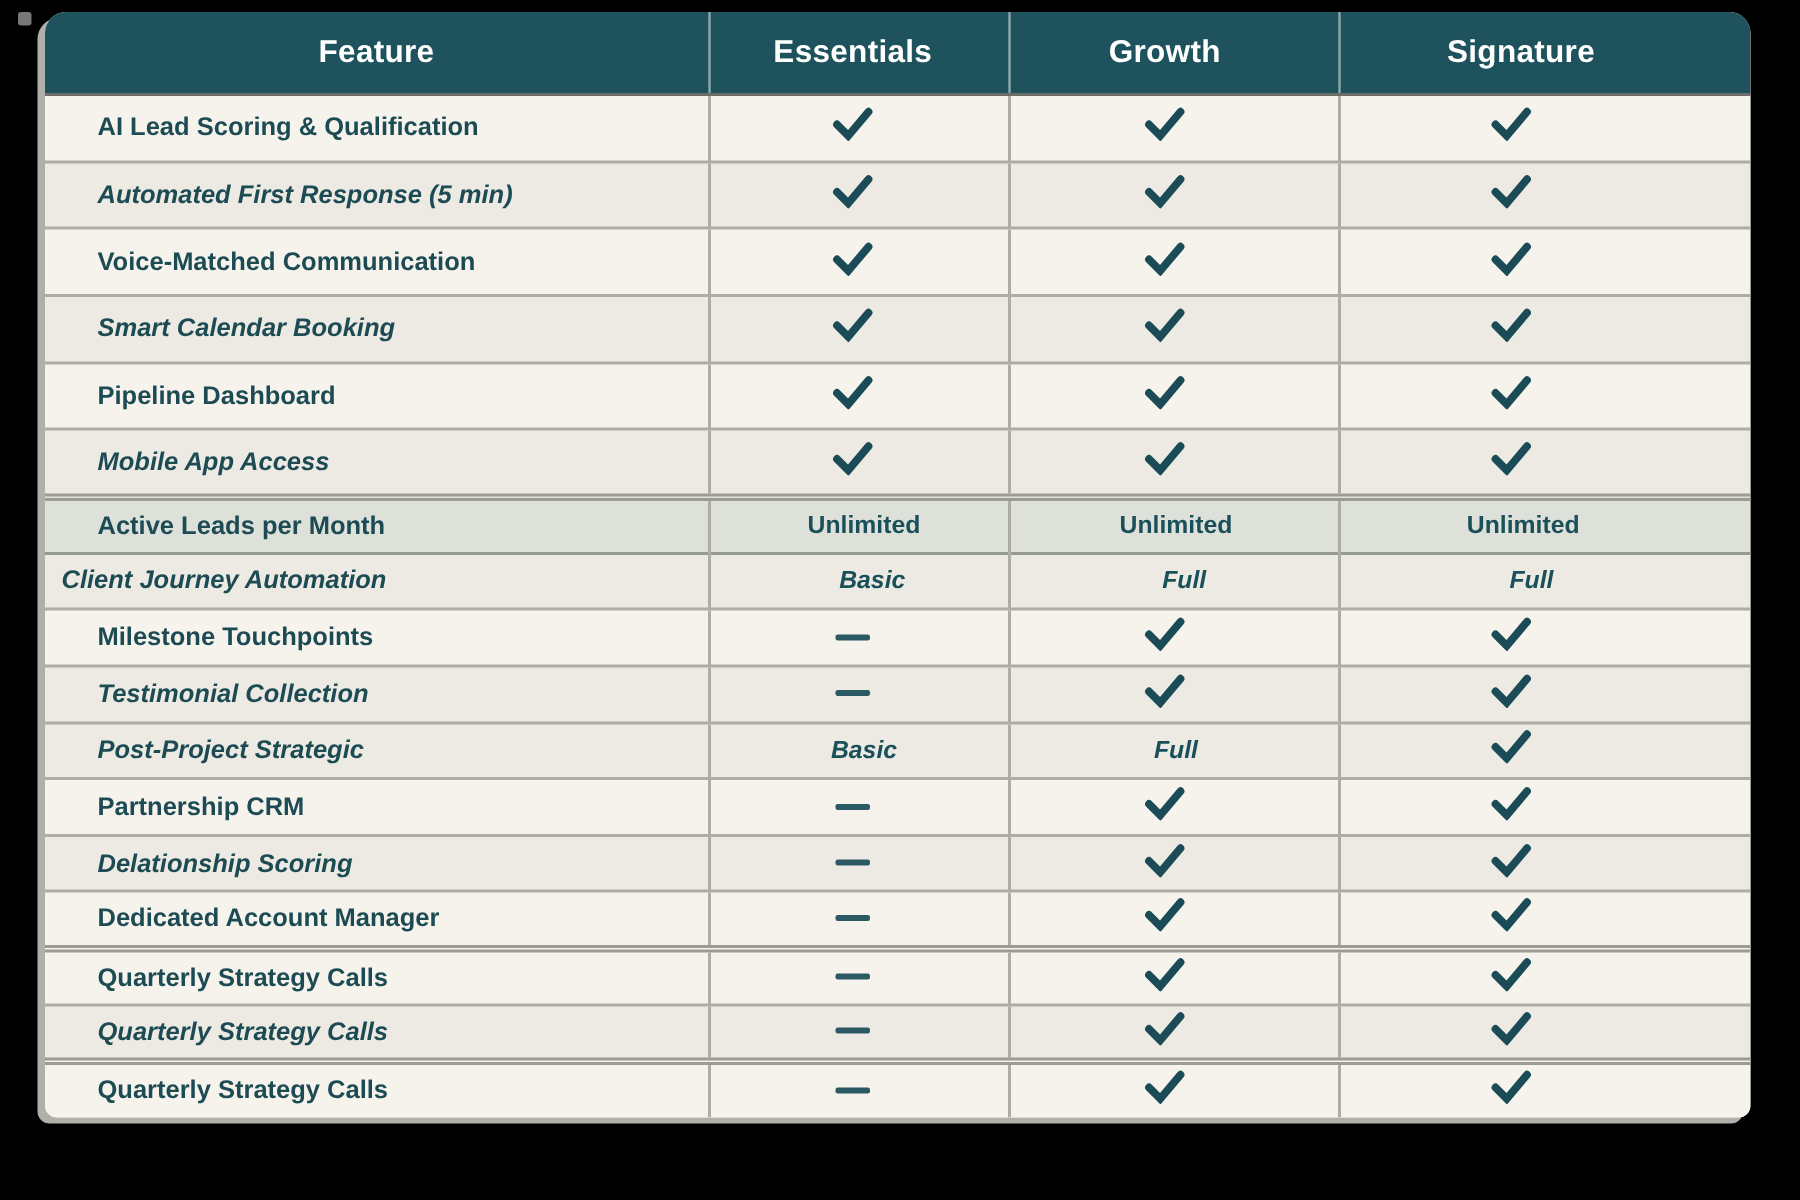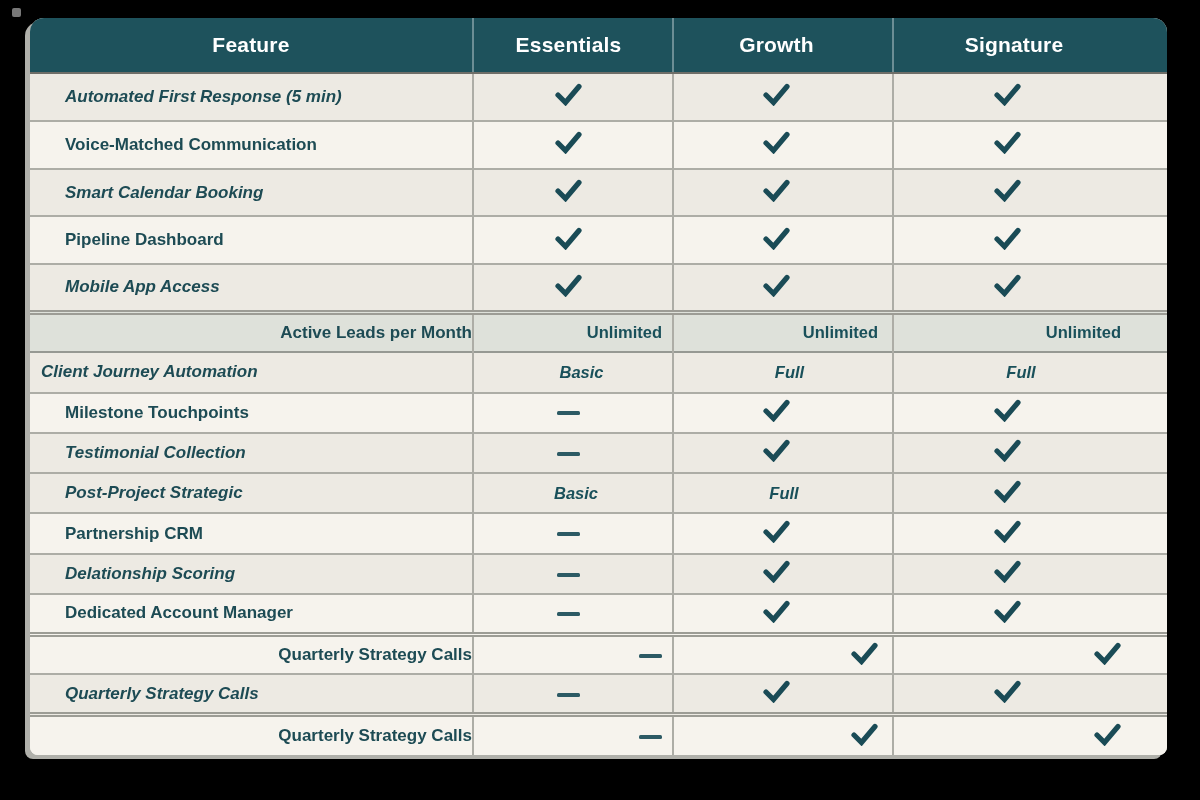--- a/index.html
+++ b/index.html
@@ -23,21 +23,21 @@
     background:var(--page-bg);
     font-family:"Liberation Sans","DejaVu Sans",sans-serif;
     position:relative;
     overflow:hidden;
   }
   .corner-artifact{
     position:absolute;left:12px;top:8px;width:9px;height:9px;
     background:#8d8d8d;border-radius:2px;opacity:.85;
   }
   .table-card{
-    position:absolute;left:30px;top:18px;width:1137px;height:737px;
+    position:absolute;left:30px;top:8px;width:1137px;height:737px;
     background:var(--row-light);
     border-radius:14px 14px 8px 8px;
     overflow:hidden;
     box-shadow:-5px 4px 0 0 var(--shadow), -2px 8px 14px rgba(0,0,0,.6);
   }
   table{
     width:100%;height:100%;
     border-collapse:collapse;table-layout:fixed;
   }
   thead th{
@@ -53,21 +53,21 @@
     border-top:2px solid var(--grid);
     vertical-align:middle;text-align:center;
     padding:0;
   }
   tbody tr:first-child td{border-top:none;}
   tbody td + td{border-left:2px solid var(--grid);}
   tr.odd td{background:var(--row-dark);font-style:italic;}
   tr.even td{background:var(--row-light);}
   tr.highlight td{background:var(--row-highlight);border-top-color:var(--grid-dark);}
   tr.highlight + tr td{border-top-color:var(--grid-dark);padding-left:11px;}
-  tr.section-start td{border-top:5px double #9c9c95;text-align:right;}
+  tr.section-start td{border-top:5px double #9c9c95;}
   tr.tall td{height:38px;}
   tr.short td{height:32px;}
   td.feature-cell{
     text-align:left;padding-left:35px;
     color:var(--feature-text);
     font-size:17px;font-weight:600;
   }
   td.col-essentials{padding-right:10px;}
   th.col-essentials{padding-right:10px;}
   td.col-growth{padding-right:14px;}
@@ -100,20 +100,32 @@
     </colgroup>
     <thead>
       <tr>
           <th class="col-feature">Feature</th>
           <th class="col-essentials">Essentials</th>
           <th class="col-growth">Growth</th>
           <th class="col-signature">Signature</th>
         </tr>
     </thead>
     <tbody>
+        <tr class="tall even">
+          <td class="feature-cell">AI Lead Scoring &amp; Qualification</td>
+          <td class="value-cell col-essentials"><span class="check-icon"><svg width="27" height="23" viewBox="0 0 27 23">
+                <path d="M3 12 L10.5 19.5 L24 3.5" fill="none" stroke="#1a4b56" stroke-width="5.2" stroke-linecap="round" stroke-linejoin="miter"></path>
+              </svg></span></td>
+          <td class="value-cell col-growth"><span class="check-icon"><svg width="27" height="23" viewBox="0 0 27 23">
+                <path d="M3 12 L10.5 19.5 L24 3.5" fill="none" stroke="#1a4b56" stroke-width="5.2" stroke-linecap="round" stroke-linejoin="miter"></path>
+              </svg></span></td>
+          <td class="value-cell col-signature"><span class="check-icon"><svg width="27" height="23" viewBox="0 0 27 23">
+                <path d="M3 12 L10.5 19.5 L24 3.5" fill="none" stroke="#1a4b56" stroke-width="5.2" stroke-linecap="round" stroke-linejoin="miter"></path>
+              </svg></span></td>
+        </tr>
         <tr class="tall odd">
           <td class="feature-cell">Automated First Response (5 min)</td>
           <td class="value-cell col-essentials"><span class="check-icon"><svg width="27" height="23" viewBox="0 0 27 23">
                 <path d="M3 12 L10.5 19.5 L24 3.5" fill="none" stroke="#1a4b56" stroke-width="5.2" stroke-linecap="round" stroke-linejoin="miter"></path>
               </svg></span></td>
           <td class="value-cell col-growth"><span class="check-icon"><svg width="27" height="23" viewBox="0 0 27 23">
                 <path d="M3 12 L10.5 19.5 L24 3.5" fill="none" stroke="#1a4b56" stroke-width="5.2" stroke-linecap="round" stroke-linejoin="miter"></path>
               </svg></span></td>
           <td class="value-cell col-signature"><span class="check-icon"><svg width="27" height="23" viewBox="0 0 27 23">
                 <path d="M3 12 L10.5 19.5 L24 3.5" fill="none" stroke="#1a4b56" stroke-width="5.2" stroke-linecap="round" stroke-linejoin="miter"></path>

